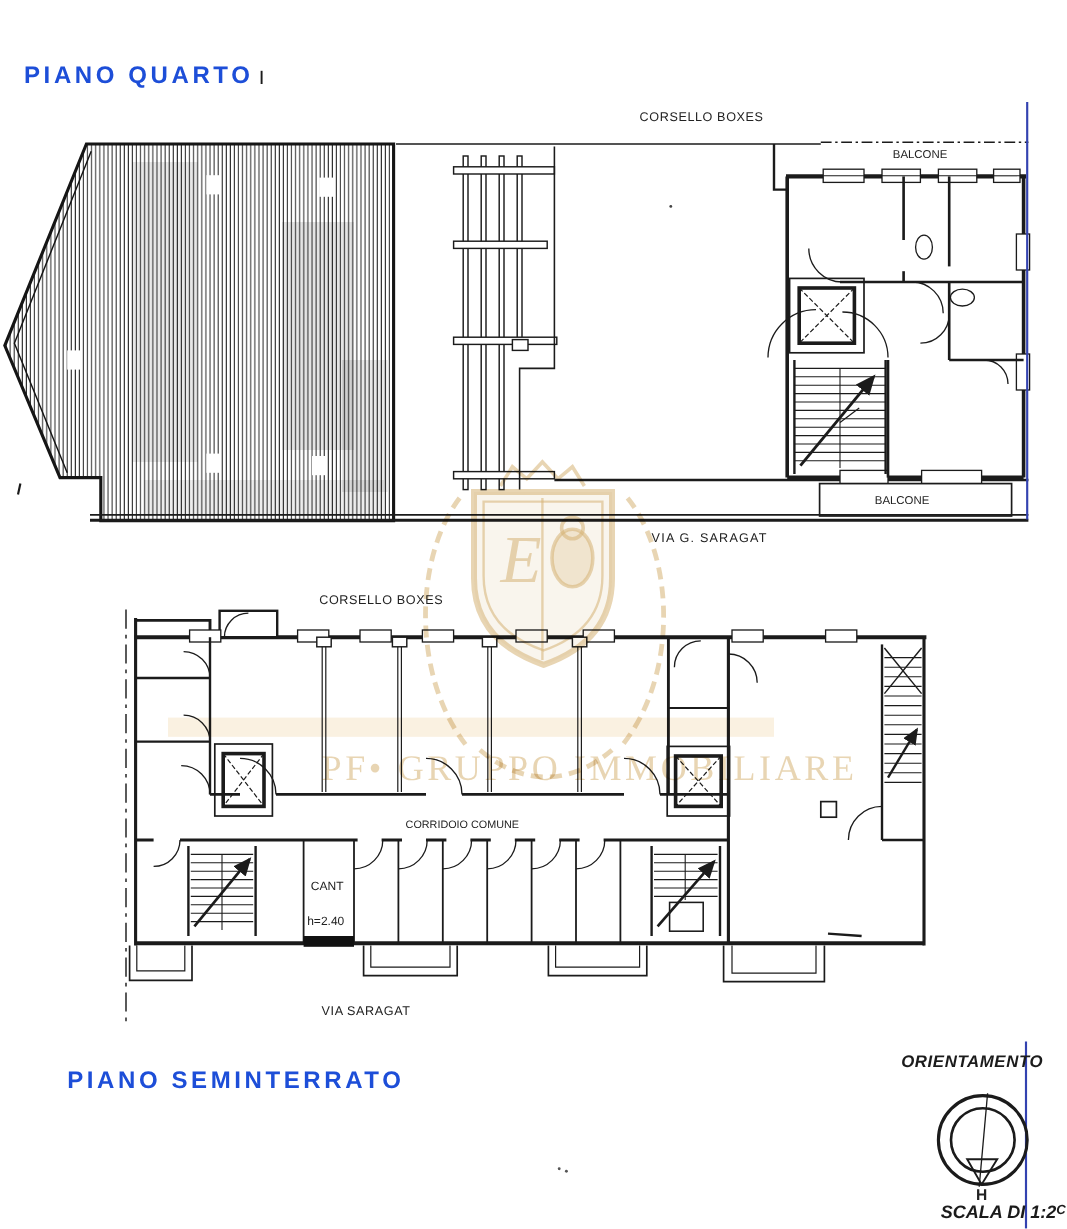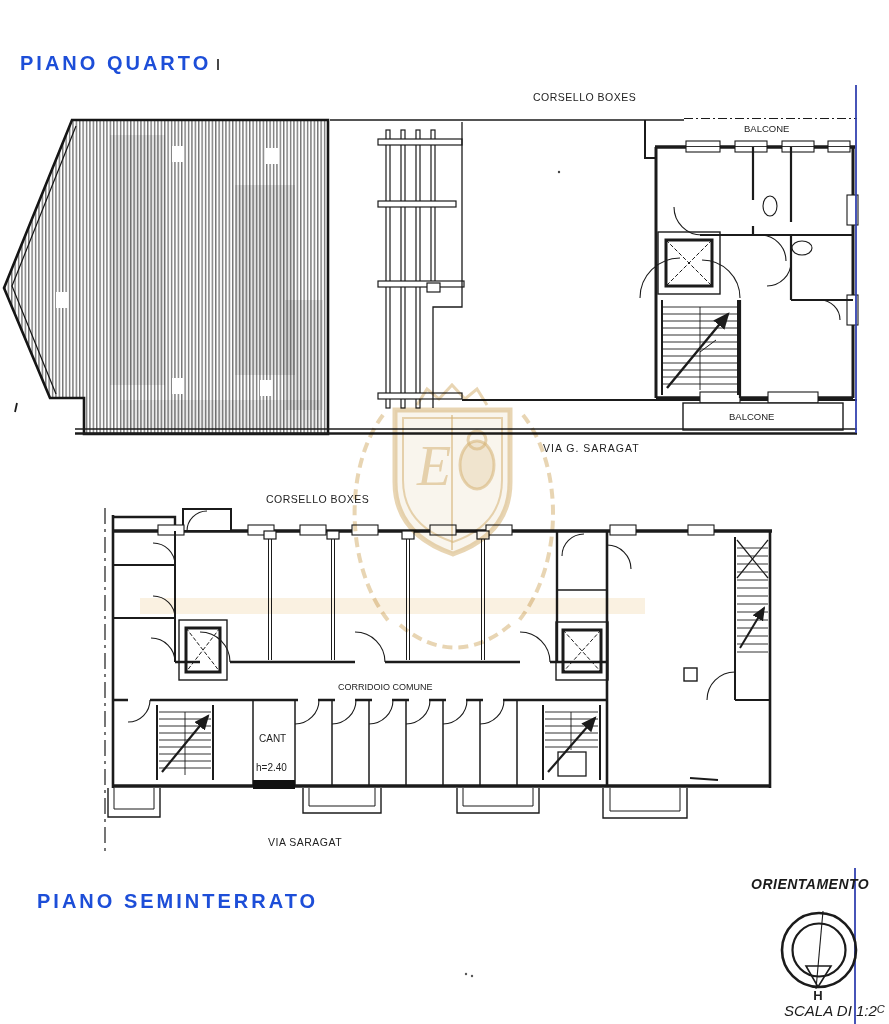--- a/index.html
+++ b/index.html
@@ -9,21 +9,21 @@
   .plan-title{font-weight:bold;font-size:20px;letter-spacing:3px;color:#1d4ed8;}
   #plan-svg{position:absolute;left:0;top:0;}
   #plan-svg text{font-family:"Liberation Sans",sans-serif;fill:#222;}
   .wm{pointer-events:none;mix-blend-mode:multiply;}
   .wm-script{font-family:"DejaVu Serif",serif;font-style:italic;font-size:64px;
              color:rgba(148,183,205,0.50);letter-spacing:2px;white-space:nowrap;}
   .wm-serif{font-family:"Liberation Serif",serif;font-size:30px;color:rgba(214,178,116,0.55);
             letter-spacing:3px;white-space:nowrap;}
   .wm-band{background:rgba(236,206,148,0.28);}
   .orient-label{font-weight:bold;font-style:italic;font-size:14px;letter-spacing:0.5px;}
-  .scale-label{font-weight:normal;font-style:italic;font-size:15px;white-space:nowrap;text-align:right;}
+  .scale-label{font-weight:bold;font-style:italic;font-size:15px;white-space:nowrap;text-align:right;}
   .scale-suffix{font-size:11px;vertical-align:3px;}
 </style>
 </head>
 <body>
 
 <div id="stage">
 
   <svg id="plan-svg" width="889" height="1024" viewBox="0 0 889 1024">
     <defs>
       <pattern id="vhatch" width="3.4" height="10" patternUnits="userSpaceOnUse">
@@ -393,24 +393,25 @@
       <ellipse cx="172" cy="110" rx="17" ry="24" stroke-width="3" fill="rgba(214,178,116,0.25)"></ellipse>
       <circle cx="172" cy="85" r="9" stroke-width="3"></circle>
 
       <path d="M78,60 C40,110 38,210 85,268" stroke-width="4" stroke-dasharray="10 6"></path>
       <path d="M218,60 C258,110 260,210 212,268" stroke-width="4" stroke-dasharray="10 6"></path>
       <path d="M95,270 C130,300 170,300 205,270" stroke-width="4" stroke-dasharray="10 6"></path>
     </g>
     <text x="112" y="130" font-family="Liberation Serif, serif" font-size="56" font-style="italic" fill="rgba(214,178,116,0.55)">E</text>
   </svg>
 
+  <div class="abs wm wm-serif" style="left:268px;top:624px;">PF• GRUPPO IMMOBILIARE</div>
 
   <div class="abs plan-title" style="left:20px;top:52px;">PIANO QUARTO</div>
 
-  <div class="abs plan-title" style="left:37px;top:890px;">PIANO SEMINTERRATO</div>
+  <div class="abs plan-title" style="left:56px;top:890px;">PIANO SEMINTERRATO</div>
 
   <div class="abs orient-label" style="left:751px;top:876px;">ORIENTAMENTO</div>
 
   <div class="abs scale-label" style="left:784px;top:1002px;">
     <span>SCALA DI 1:2</span><span class="scale-suffix">C</span>
   </div>
 
 </div>
 
 </body></html>

